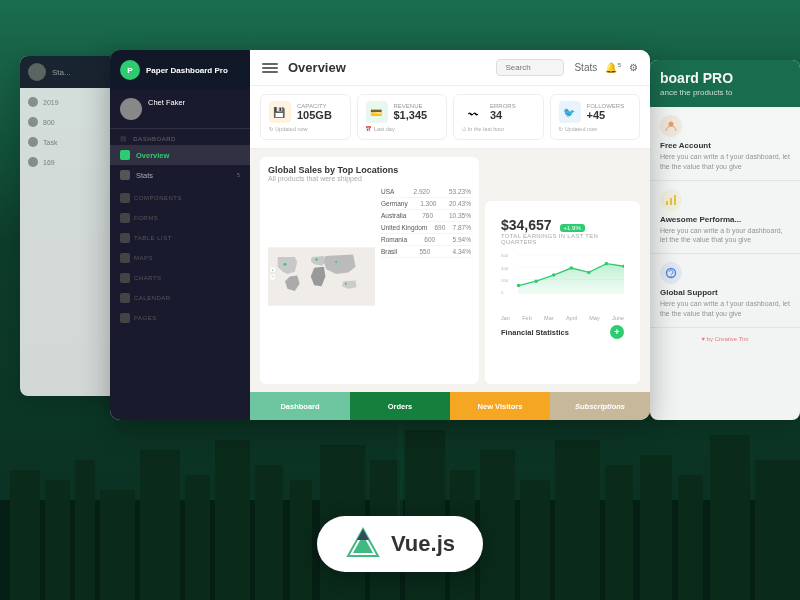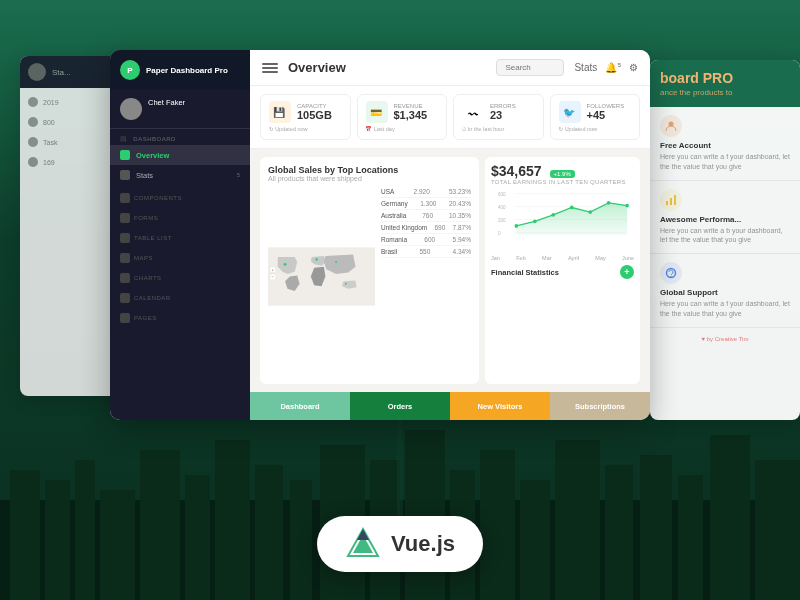--- a/index.html
+++ b/index.html
@@ -127,21 +127,21 @@
       background: white;
       border-radius: 8px;
       box-shadow: 0 4px 20px rgba(0,0,0,0.2);
       overflow: hidden;
       opacity: 0.95;
     }
 
     .panel-right .pr-header {
       background: #1a6e4f;
       padding: 10px;
-      color: #fdba74;
+      color: #ffffff;
     }
     .pr-header .pr-title {
       font-size: 14px;
       font-weight: 700;
     }
     .pr-header .pr-sub {
       font-size: 8px;
       opacity: 0.8;
       margin-top: 2px;
     }
@@ -439,23 +439,24 @@
     .country-pct {
       font-size: 6.5px;
       color: #888;
     }
 
     
     .chart-section {
       width: 155px;
       background: white;
       border-radius: 6px;
-      padding: 6px;
+      padding: 16px;
       flex-shrink: 0;
       overflow: hidden;
+      margin-top: 44px;
     }
     .earnings-amount {
       font-size: 14px;
       font-weight: 800;
       color: #333;
     }
     .earnings-badge {
       background: #2ecc71;
       color: white;
       font-size: 6px;
@@ -733,21 +734,21 @@
           <div class="stat-update">
             <span>📅</span>
             <span>Last day</span>
           </div>
         </div>
         <div class="stat-card">
           <div class="stat-card-header">
             <div class="stat-icon" style="background:#ffeee e;">〰</div>
             <div class="stat-info">
               <div class="stat-label">Errors</div>
-              <div class="stat-value">23</div>
+              <div class="stat-value">34</div>
             </div>
           </div>
           <div class="stat-update">
             <span>⏱</span>
             <span>In the last hour</span>
           </div>
         </div>
         <div class="stat-card">
           <div class="stat-card-header">
             <div class="stat-icon" style="background:#e8f4fd;">🐦</div>
@@ -889,21 +890,21 @@
             <div class="chart-footer-icon">+</div>
           </div>
         </div>
 
       </div>
 
       <div class="bottom-tabs" id="bottom-tabs-container">
           <div class="bottom-tab" style="background: rgb(110, 198, 160);">Dashboard</div>
           <div class="bottom-tab" style="background: #15803d;">Orders</div>
           <div class="bottom-tab" style="background: rgb(245, 166, 35);">New Visitors</div>
-          <div class="bottom-tab" style="background: rgb(200, 184, 154);">Subscriptions</div>
+          <div class="bottom-tab" style="background: rgb(200, 184, 154); font-style: italic;">Subscriptions</div>
         </div>
 
     </div>
   </div>
 
 </div>
 
 <div class="vuejs-badge">
   <svg class="vue-logo" viewBox="0 0 36 36">
     <polygon points="18,3 33,30 3,30" fill="none" stroke="#42b883" stroke-width="2"></polygon>

